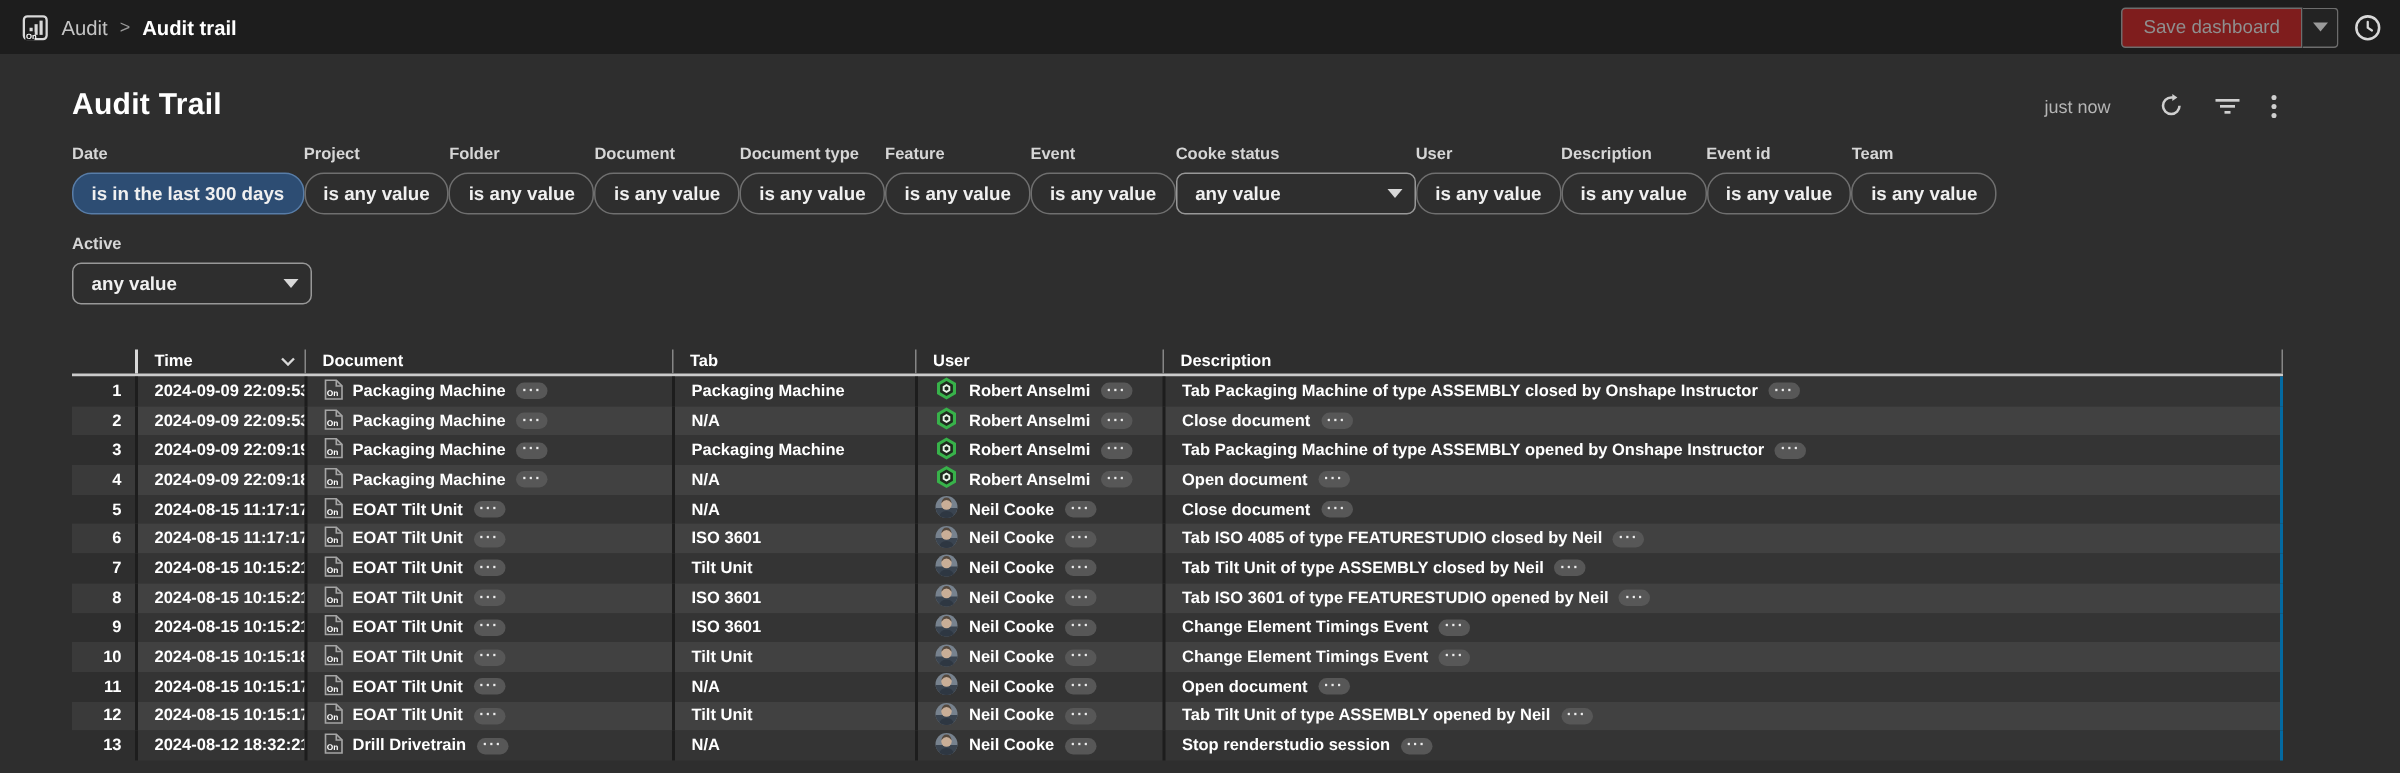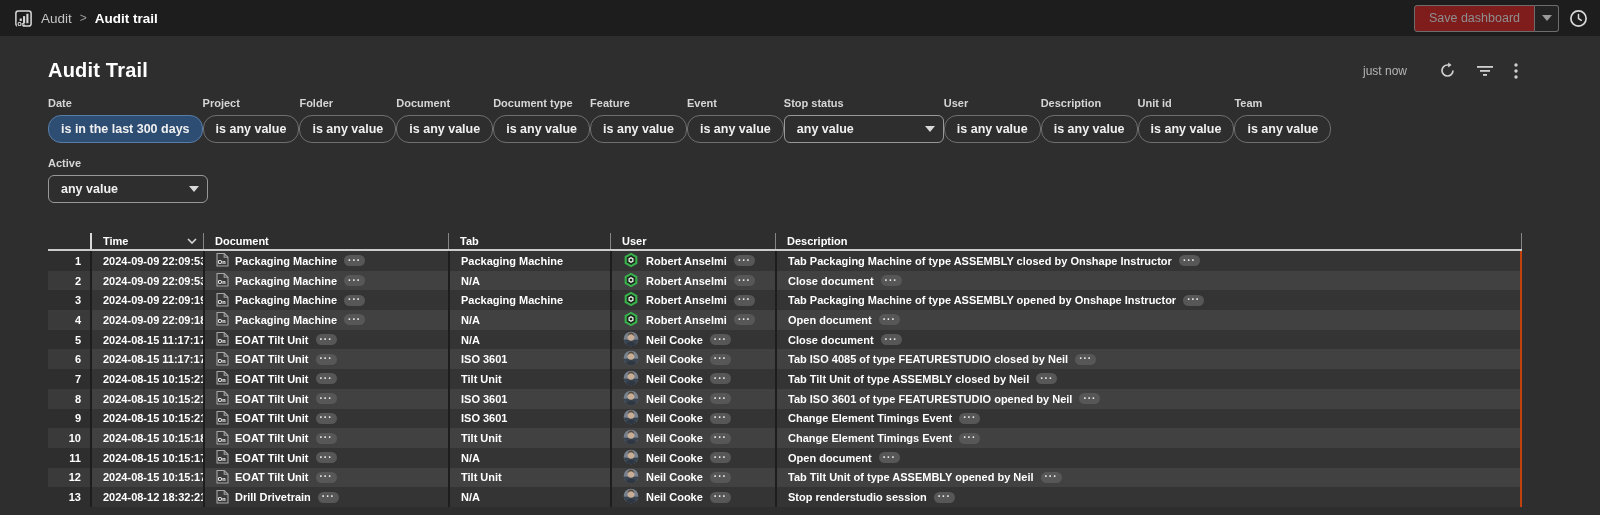--- a/index.html
+++ b/index.html
@@ -52,21 +52,21 @@
     padding:0 6px 0 11px; cursor:pointer; }
   .th + .th { border-left:1px solid #858585; }
   .th.time-th { border-left:2px solid #d8d8d8; justify-content:space-between; }
   .th:last-child { border-right:1px solid #858585; }
   .tbody .trow { height:19.7px; }
   .tbody .trow:nth-child(odd)  { background:#343434; }
   .tbody .trow:nth-child(even) { background:#414141; }
   .td { color:#ffffff; font-size:11px; font-weight:700; display:flex; align-items:center;
     padding:0 4px 0 11px; overflow:hidden; white-space:nowrap; cursor:pointer; }
   .td + .td { border-left:2px solid #1d1d1d; }
-  .td:last-child { border-right:2px solid #c2410c; }
+  .td:last-child { border-right:2px solid #0369a1; }
   .td.num { justify-content:flex-end; padding-right:9px; background:rgba(0,0,0,.10); }
   .doc-ic { width:13px; height:15px; margin-right:6px; flex:0 0 auto; }
   .avatar { width:16px; height:16px; margin-right:7px; flex:0 0 auto; }
   .dots { display:inline-flex; align-items:center; justify-content:center; margin-left:7px;
     background:#575757; border-radius:6px; height:11px; padding:0 4px; color:#ececec;
     font-size:10px; line-height:10px; letter-spacing:1px; flex:0 0 auto; }
   .sort-ic { margin-left:6px; }
 </style>
 </head>
 <body>
@@ -165,40 +165,40 @@
           <span>is any value</span>
         </button>
       </div>
       <div class="filter-group">
         <div class="filter-label">Event</div>
         <button class="chip">
           <span>is any value</span>
         </button>
       </div>
       <div class="filter-group">
-        <div class="filter-label">Stop status</div>
+        <div class="filter-label">Cooke status</div>
         <button class="dropdown">
           <span>any value</span>
           <span class="dd-caret"></span>
         </button>
       </div>
       <div class="filter-group">
         <div class="filter-label">User</div>
         <button class="chip">
           <span>is any value</span>
         </button>
       </div>
       <div class="filter-group">
         <div class="filter-label">Description</div>
         <button class="chip">
           <span>is any value</span>
         </button>
       </div>
       <div class="filter-group">
-        <div class="filter-label">Unit id</div>
+        <div class="filter-label">Event id</div>
         <button class="chip">
           <span>is any value</span>
         </button>
       </div>
       <div class="filter-group">
         <div class="filter-label">Team</div>
         <button class="chip">
           <span>is any value</span>
         </button>
       </div>

